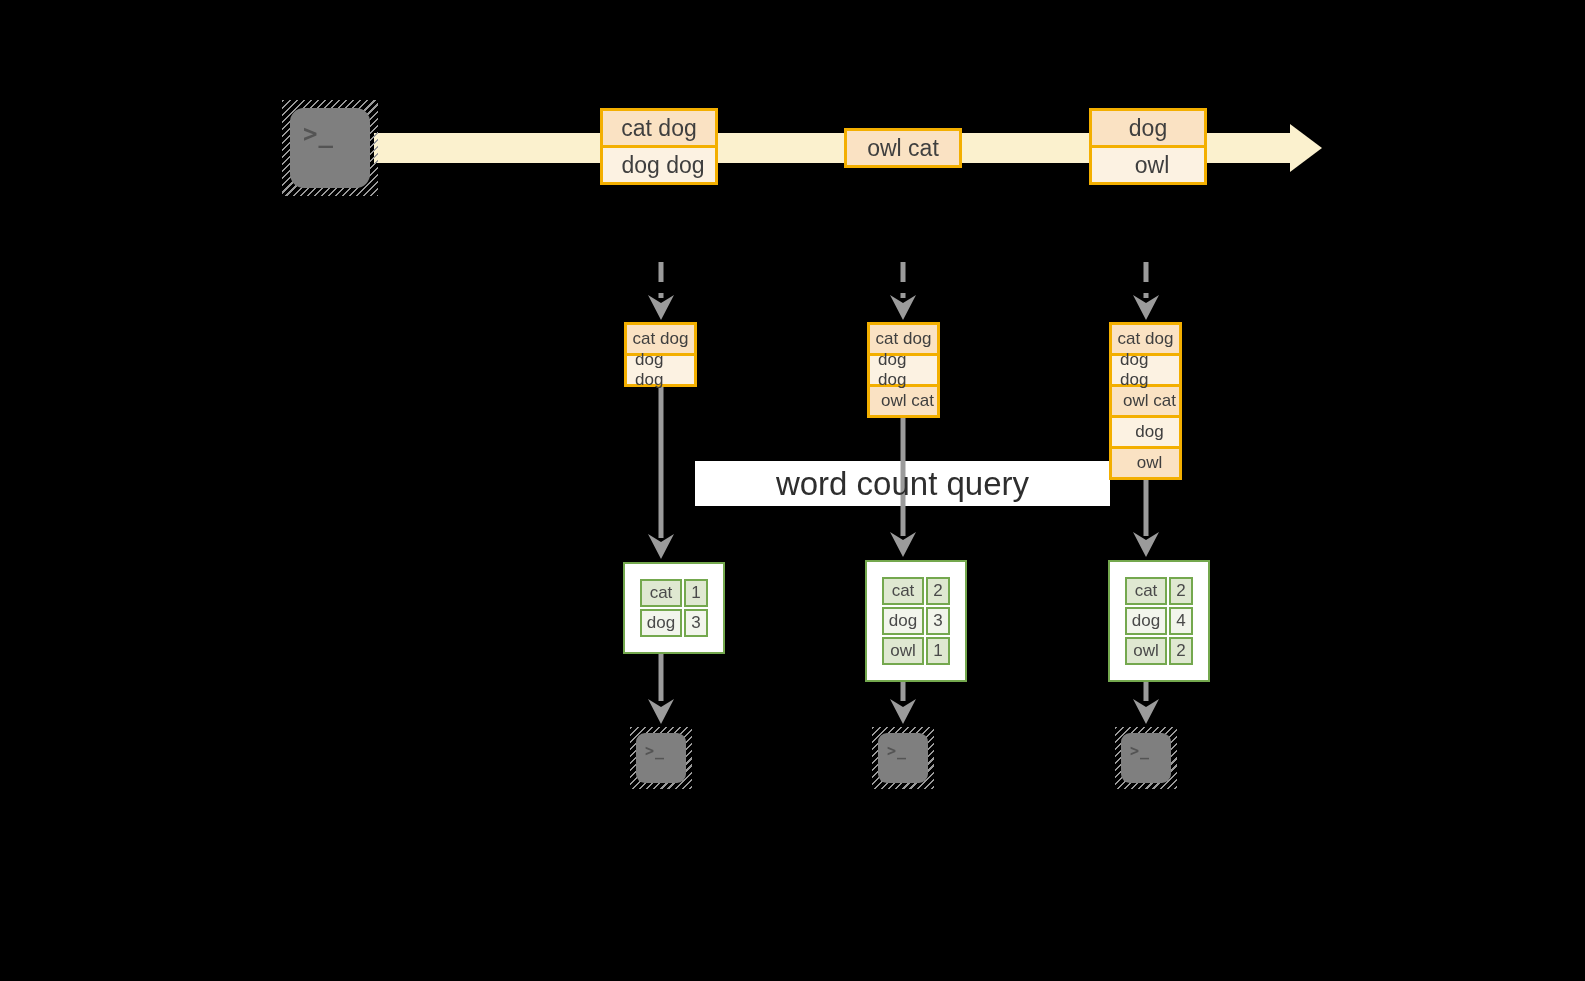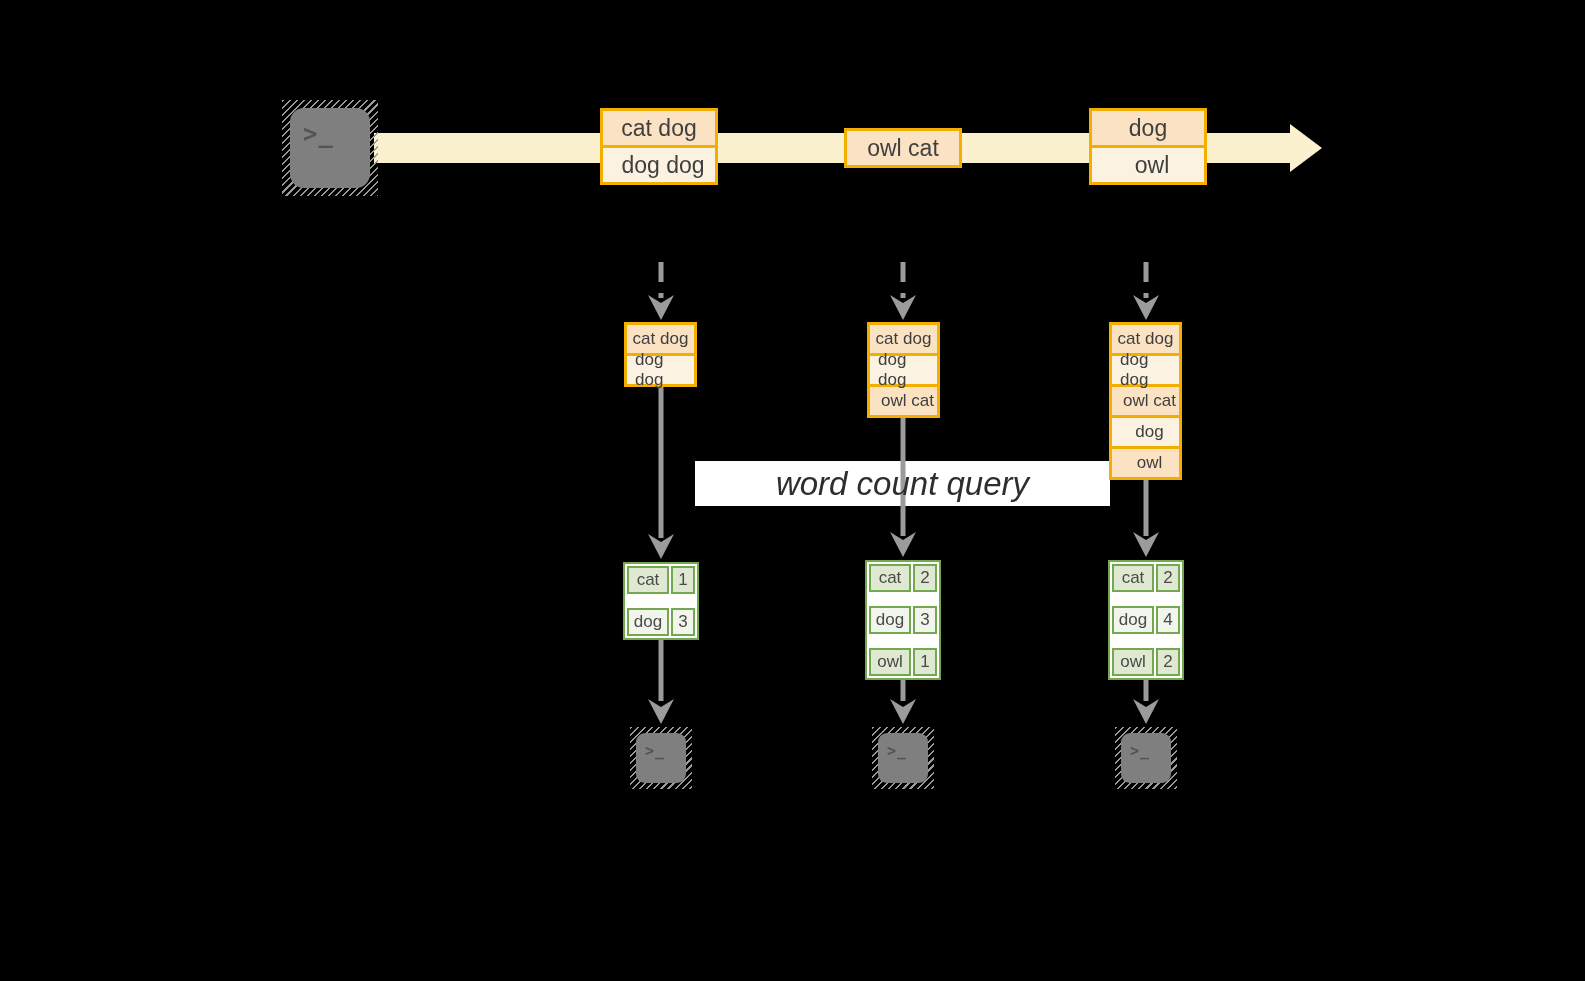--- a/index.html
+++ b/index.html
@@ -26,21 +26,21 @@
   .orow:nth-child(odd){background:var(--peach-dark);}
   .orow:nth-child(even){background:var(--peach-light);}
   .orow + .orow{margin-top:3px;padding-left:8px;}
   .obox.big{width:118px;}
   .obox.big .orow{height:34px;font-size:23px;}
   .obox.small{width:73px;}
   .obox.small .orow{height:28px;font-size:17px;}
 
   
   .gtable{position:absolute;z-index:3;background:#fff;border:2px solid var(--green-border);
-          padding:2px;display:flex;flex-direction:column;gap:14px;}
+          padding:15px;display:flex;flex-direction:column;gap:2px;}
   .grow{display:flex;gap:2px;}
   .gcell{border:2px solid var(--green-border);height:28px;display:flex;align-items:center;
          justify-content:center;font-size:17px;color:#4a4a4a;}
   .gcell.label{width:42px;}
   .gcell.value{width:24px;}
   .grow:nth-child(odd) .gcell{background:var(--green-tint);}
   .grow:nth-child(even) .gcell{background:var(--green-plain);}
 
   
   .term{position:absolute;z-index:3;
@@ -53,21 +53,21 @@
   .term.small .term-inner{left:6px;top:6px;width:50px;height:50px;border-radius:9px;}
   .term.small .prompt{font-size:15px;padding:9px 0 0 9px;}
   .prompt{display:block;font-family:"DejaVu Sans Mono","Liberation Mono",monospace;
           font-weight:bold;color:var(--terminal-glyph);letter-spacing:1px;}
 
   
   .query-bg{position:absolute;left:695px;top:461px;width:415px;height:45px;
             background:var(--query-bg);z-index:1;}
   .query-text{position:absolute;left:695px;top:461px;width:415px;height:45px;z-index:4;
               display:flex;align-items:center;justify-content:center;
-              font-size:33px;color:var(--query-text);font-style:italic;}
+              font-size:33px;color:var(--query-text);}
 </style>
 </head>
 <body>
 
 <div id="canvas">
 
   <div class="query-bg"></div>
 
   <svg class="overlay" width="1585" height="981" viewBox="0 0 1585 981">
     <g>

